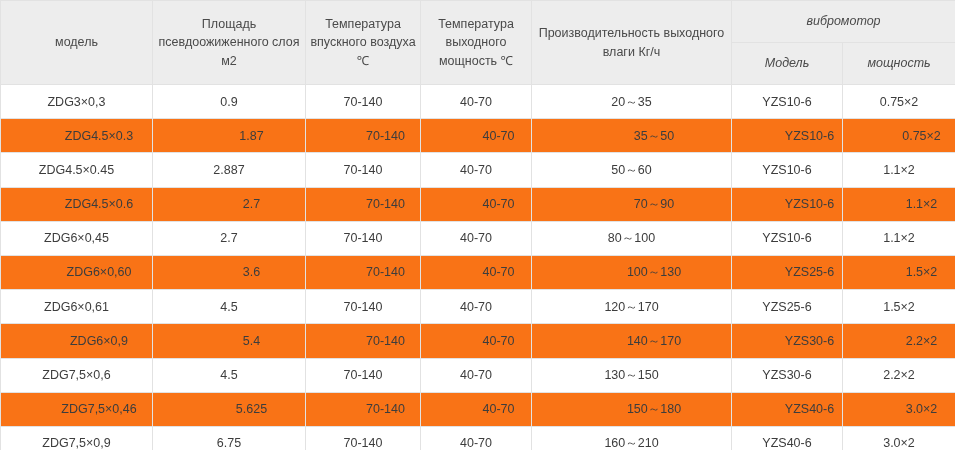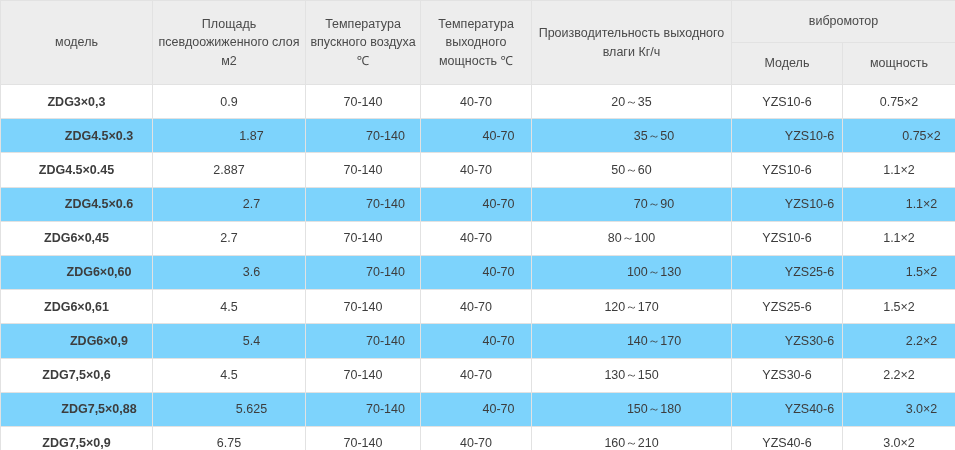--- a/index.html
+++ b/index.html
@@ -36,39 +36,39 @@
   thead th {
     background: #ededed;
     color: #4a4a4a;
     font-size: 12.5px;
   }
   thead th.tall {
     height: 74px;
   }
   thead th.half {
     height: 37px;
+    font-style: italic;
   }
   thead th .sub {
     display: block;
   }
   tbody tr.odd td {
     background: #ffffff;
   }
   tbody tr.even td {
-    background: #7dd3fc;
+    background: #f97316;
     padding-left: 48px;
   }
   tbody td {
     height: 29.2px;
     font-size: 12.5px;
     color: #3d3d3d;
   }
   tbody td.model-col {
     color: #3d3d3d;
-    font-weight: bold;
   }
   
   col.c0 { width: 152px; }
   col.c1 { width: 153px; }
   col.c2 { width: 115px; }
   col.c3 { width: 111px; }
   col.c4 { width: 200px; }
   col.c5 { width: 111px; }
   col.c6 { width: 113px; }
 </style>
@@ -190,21 +190,21 @@
         <tr class="odd">
           <td class="model-col">ZDG7,5×0,6</td>
           <td>4.5</td>
           <td>70-140</td>
           <td>40-70</td>
           <td>130～150</td>
           <td>YZS30-6</td>
           <td>2.2×2</td>
         </tr>
         <tr class="even">
-          <td class="model-col">ZDG7,5×0,88</td>
+          <td class="model-col">ZDG7,5×0,46</td>
           <td>5.625</td>
           <td>70-140</td>
           <td>40-70</td>
           <td>150～180</td>
           <td>YZS40-6</td>
           <td>3.0×2</td>
         </tr>
         <tr class="odd">
           <td class="model-col">ZDG7,5×0,9</td>
           <td>6.75</td>

